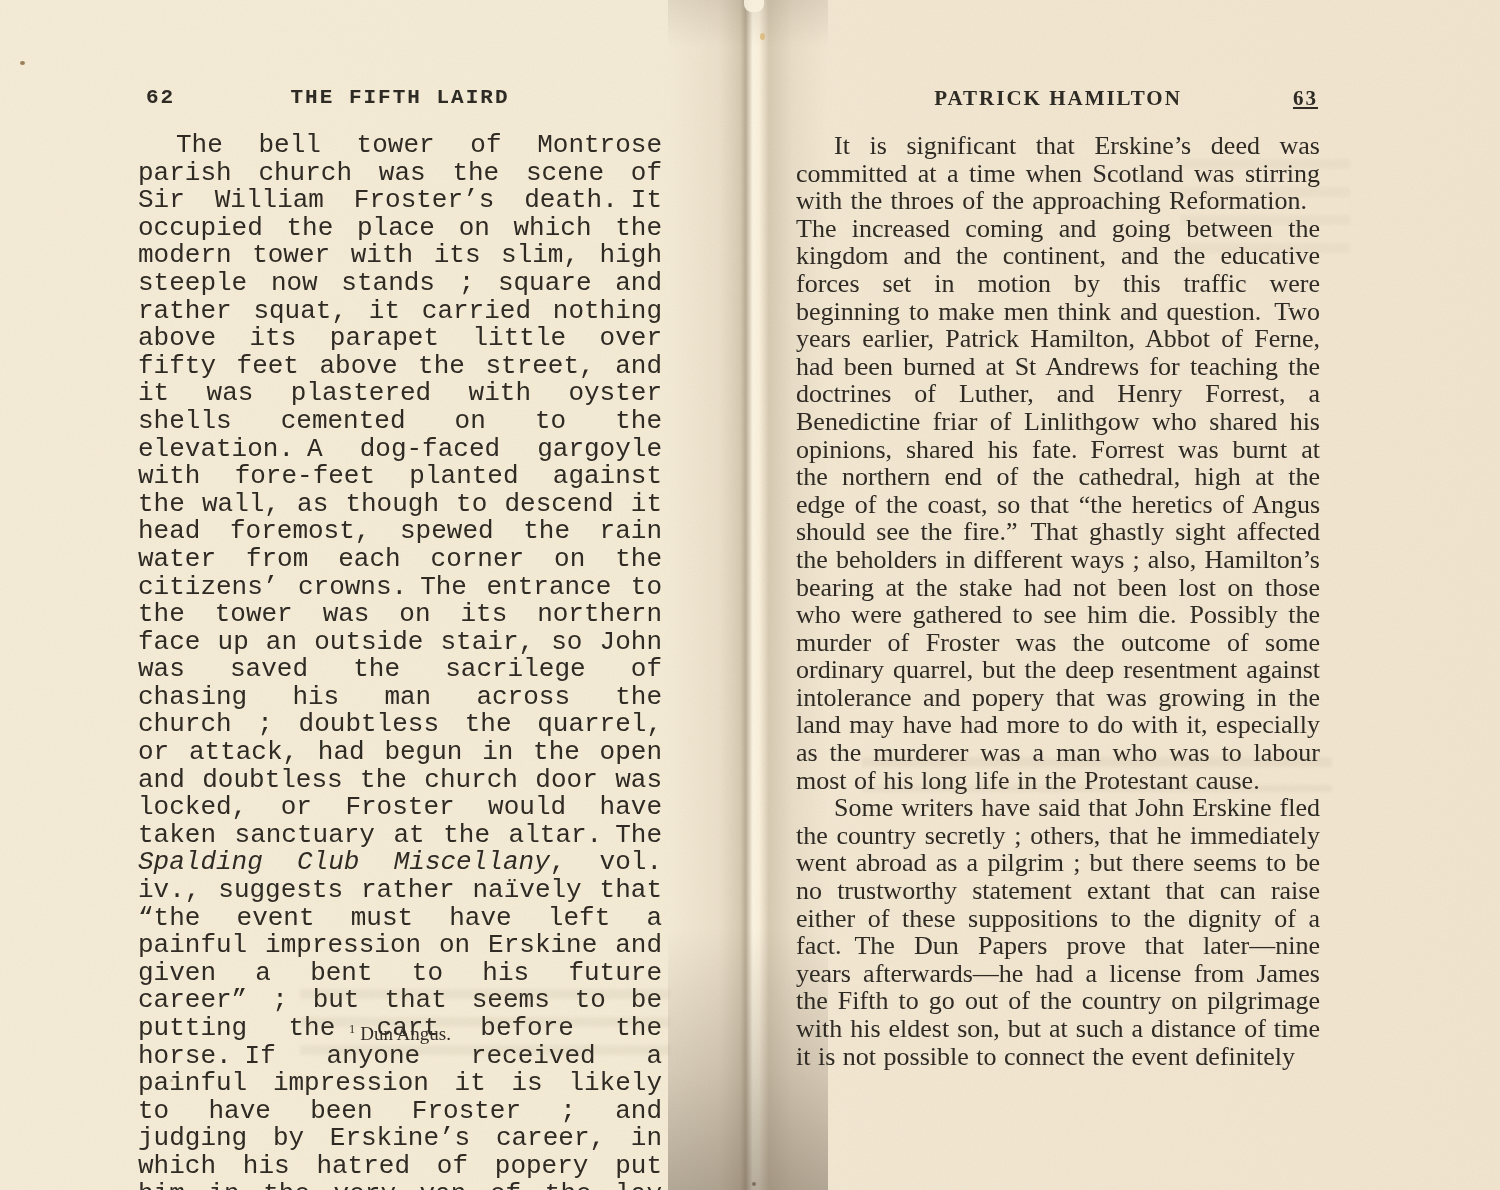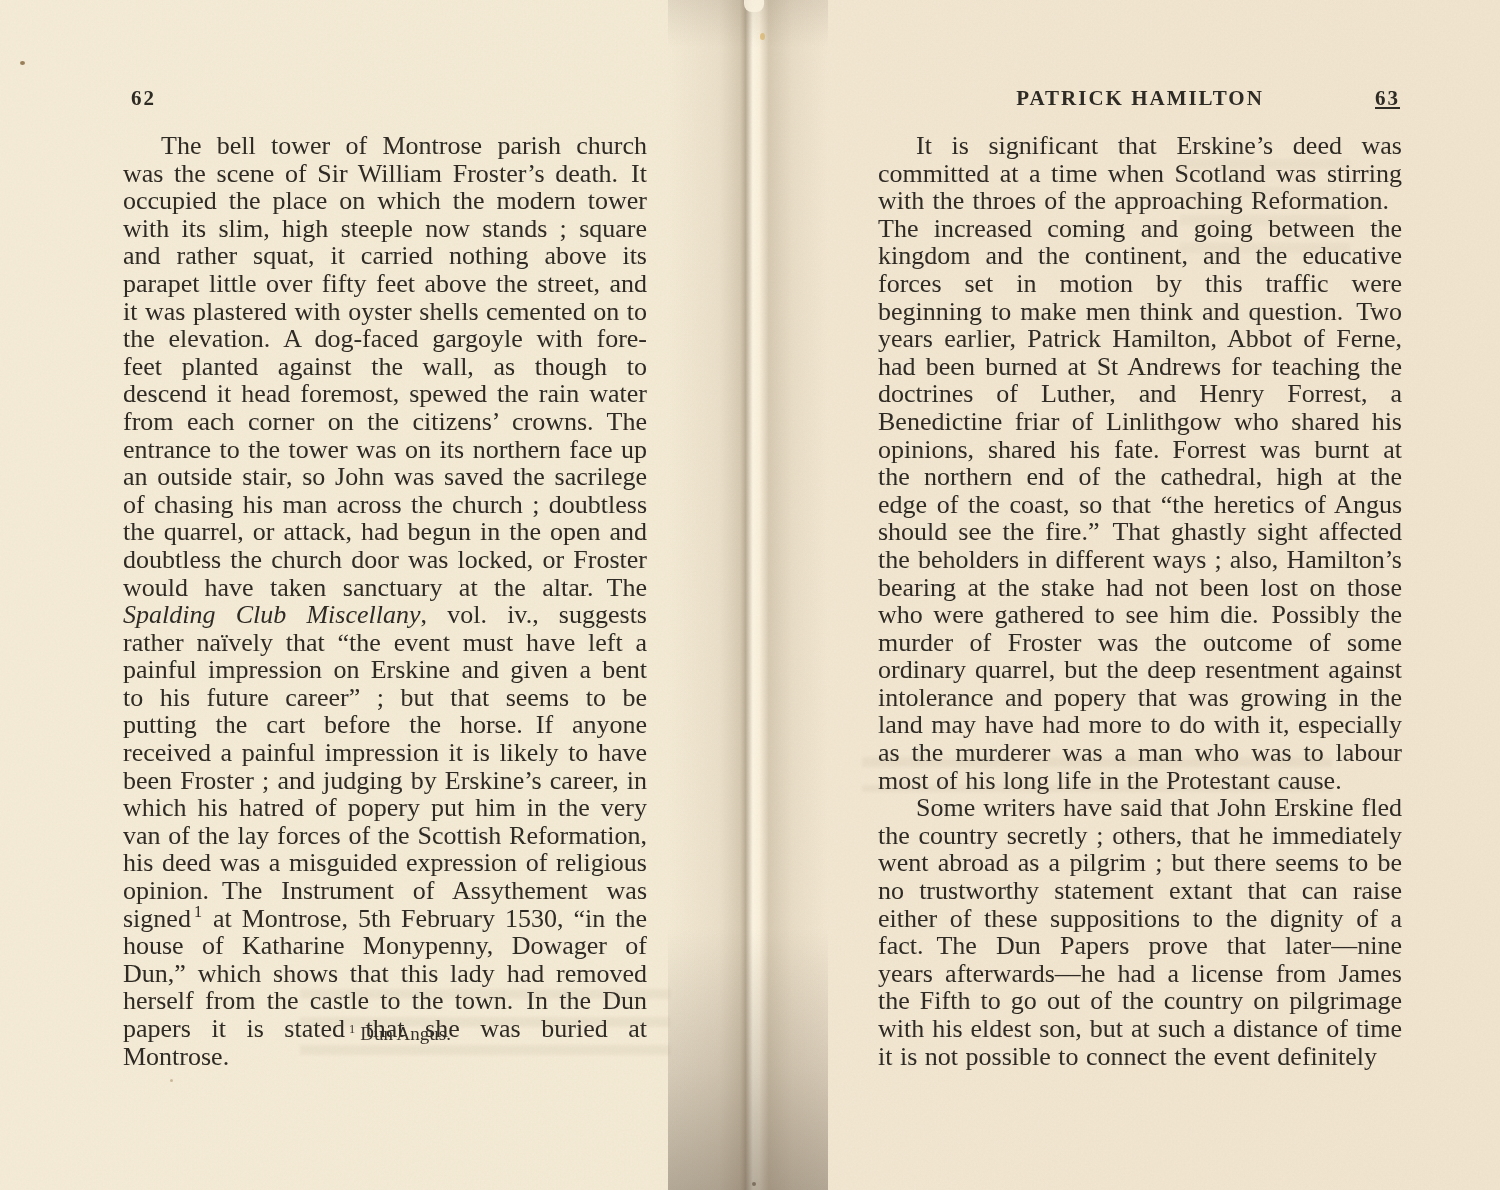--- a/index.html
+++ b/index.html
@@ -37,22 +37,22 @@
   .spine-notch{
     position:absolute;left:744px;top:0;width:20px;height:12px;border-radius:0 0 8px 8px;
     background:#fbf3e1;opacity:.9;pointer-events:none;
   }
 
   
   .header-row{position:absolute;top:86px;width:524px;height:28px;font-size:21px;font-weight:bold;letter-spacing:2px;}
   .header-row .pagenum{position:absolute;top:0;font-weight:bold;}
   .header-row .running-head{position:absolute;left:0;right:0;text-align:center;}
 
-  .left-col{left:123px;}
-  .right-col{left:878px;}
+  .left-col{left:138px;font-family:Liberation Mono, monospace;}
+  .right-col{left:796px;}
 
   .body-block{
     position:absolute;top:132px;width:524px;
     font-size:26px;line-height:27.6px;text-align:justify;word-spacing:1px;
     color:#2f2b24;
   }
   .para{margin:0;}
   .para.indent{text-indent:38px;}
   .para em{font-style:italic;}
   sup.fn-mark{font-size:0.62em;vertical-align:super;line-height:0;margin:0 1px 0 3px;}
@@ -84,20 +84,21 @@
   .grain{position:absolute;inset:0;opacity:0.10;mix-blend-mode:multiply;pointer-events:none;}
 </style>
 </head>
 <body>
 
 <div class="spread">
 
   <div>
     <div class="header-row left-col">
       <span class="pagenum" style="left:8px;">62</span>
+      <span class="running-head">THE FIFTH LAIRD</span>
     </div>
 
     <div class="body-block left-col">
         <p class="para indent">The bell tower of Montrose parish church was the scene of Sir William Froster’s death. It occupied the place on which the modern tower with its slim, high steeple now stands&nbsp;; square and rather squat, it carried nothing above its parapet little over fifty feet above the street, and it was plastered with oyster shells cemented on to the elevation. A dog-faced gargoyle with fore-feet planted against the wall, as though to descend it head foremost, spewed the rain water from each corner on the citizens’ crowns. The entrance to the tower was on its northern face up an outside stair, so John was saved the sacrilege of chasing his man across the church&nbsp;; doubtless the quarrel, or attack, had begun in the open and doubtless the church door was locked, or Froster would have taken sanctuary at the altar. The <em>Spalding Club Miscellany</em>, vol. iv., suggests rather naïvely that “the event must have left a painful impression on Erskine and given a bent to his future career”&nbsp;; but that seems to be putting the cart before the horse. If anyone received a painful impression it is likely to have been Froster&nbsp;; and judging by Erskine’s career, in which his hatred of popery put him in the very van of the lay forces of the Scottish Reformation, his deed was a misguided expression of religious opinion. The Instrument of Assythement was signed<sup class="fn-mark">1</sup> at Montrose, 5th February 1530, “in the house of Katharine Monypenny, Dowager of Dun,” which shows that this lady had removed herself from the castle to the town. In the Dun papers it is stated that she was buried at Montrose.</p>
       </div>
 
     <div class="footnote">
       <sup>1</sup><span>Dun Angus.</span>
     </div>
 

